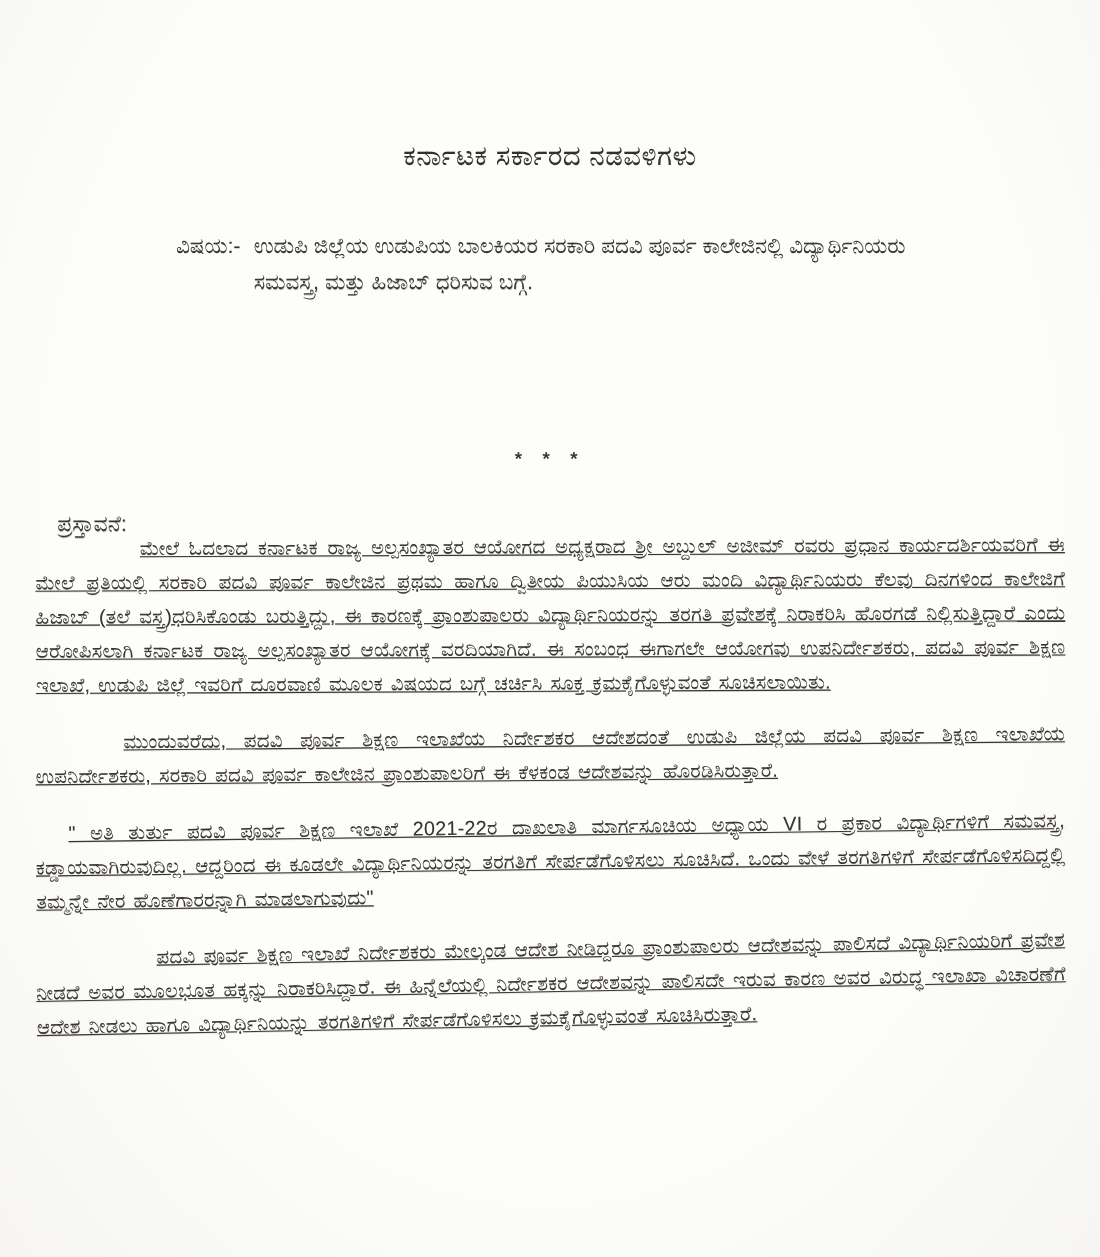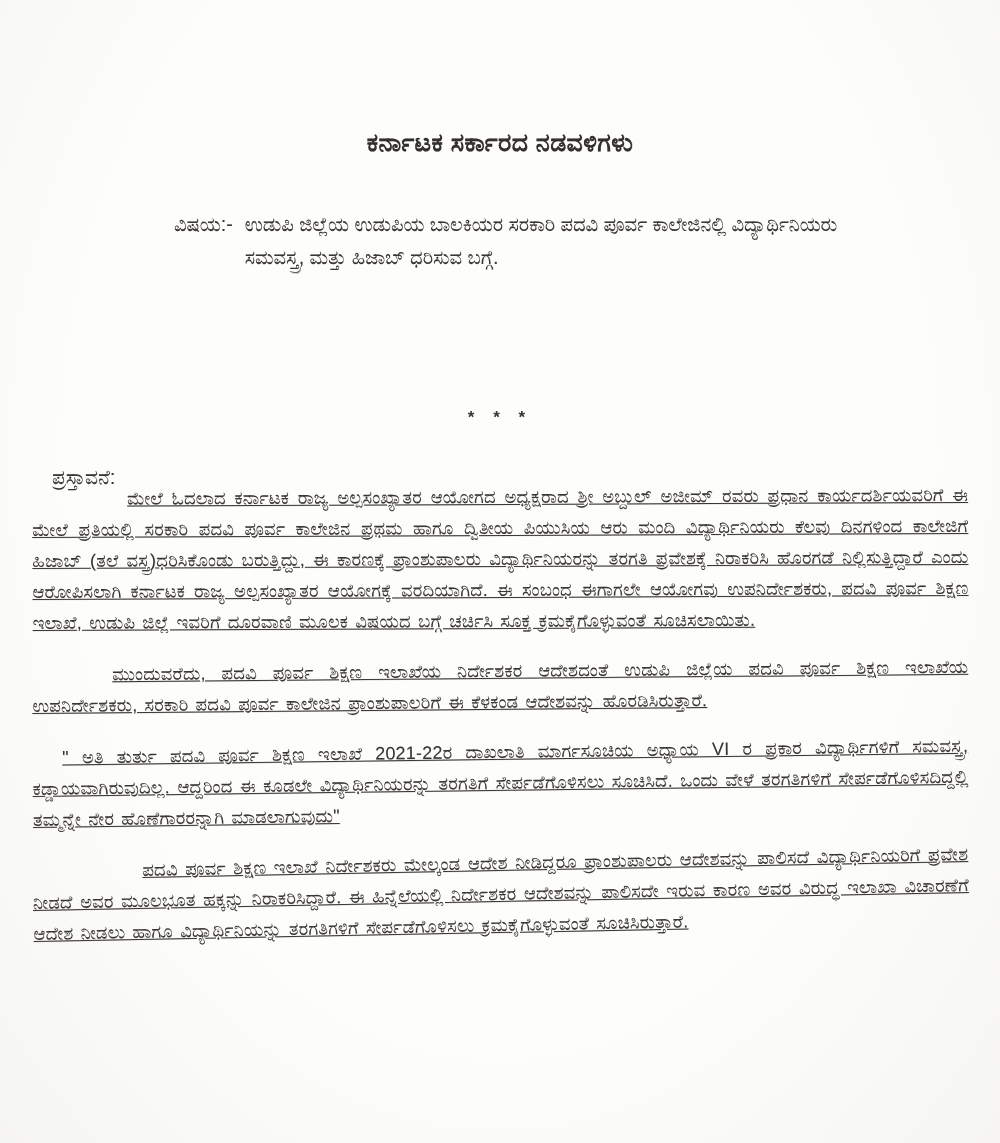--- a/index.html
+++ b/index.html
@@ -19,28 +19,28 @@
     color: #3a3631;
   }
   .doc-title {
     position: absolute;
     top: 128px;
     left: 0;
     width: 100%;
     margin: 0;
     text-align: center;
     font-size: 25px;
-    font-weight: 700;
+    font-weight: 400;
     letter-spacing: 0.5px;
     color: #33302c;
     text-shadow: 0.3px 0.3px 0.6px rgba(70,65,60,0.35);
   }
   .heading-block {
     position: absolute;
-    left: 174px;
+    left: 160px;
     top: 208px;
     width: 716px;
     font-size: 19.5px;
     line-height: 33px;
     text-shadow: 0.3px 0.3px 0.5px rgba(70,65,60,0.3);
   }
   .hang-row { display: flex; align-items: flex-start; }
   .hang-label { flex: 0 0 auto; padding-right: 12px; white-space: nowrap; }
   .hang-text { flex: 1 1 auto; }
   .separator {

